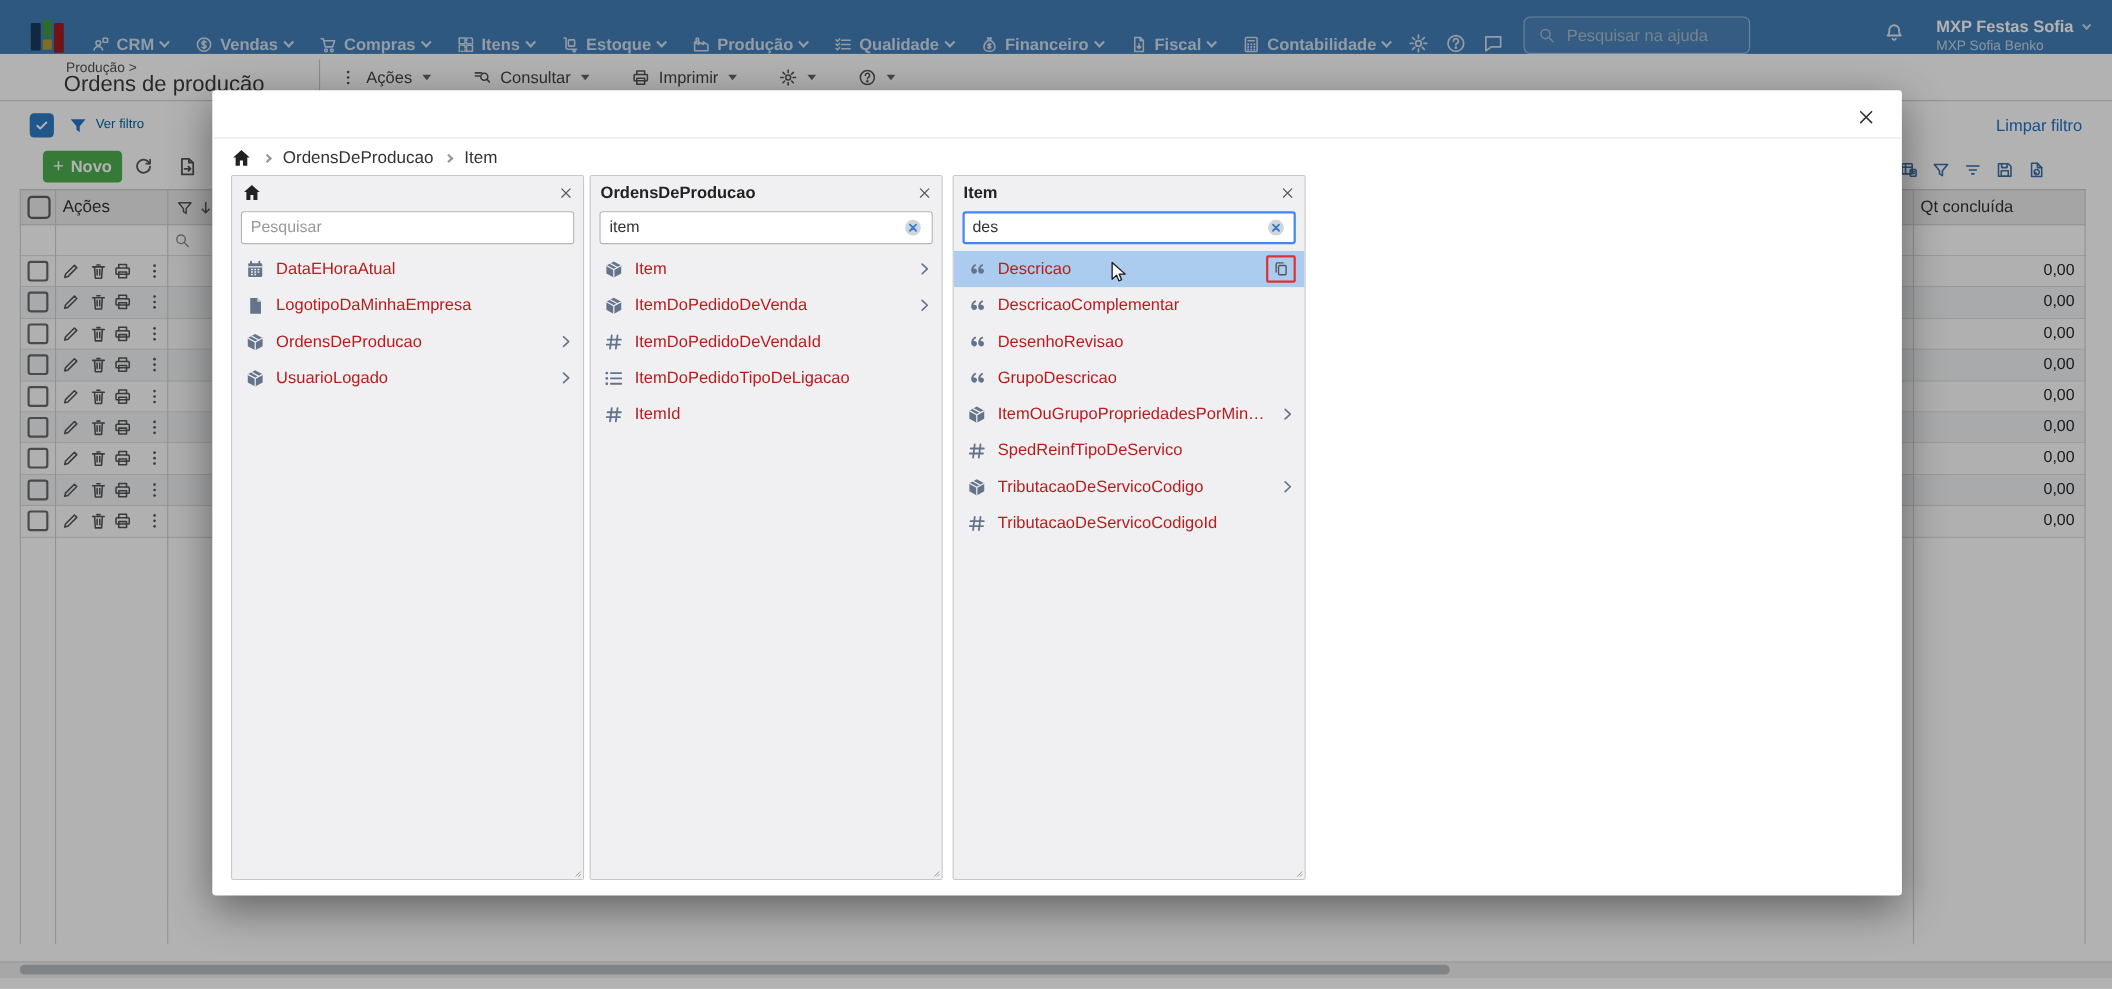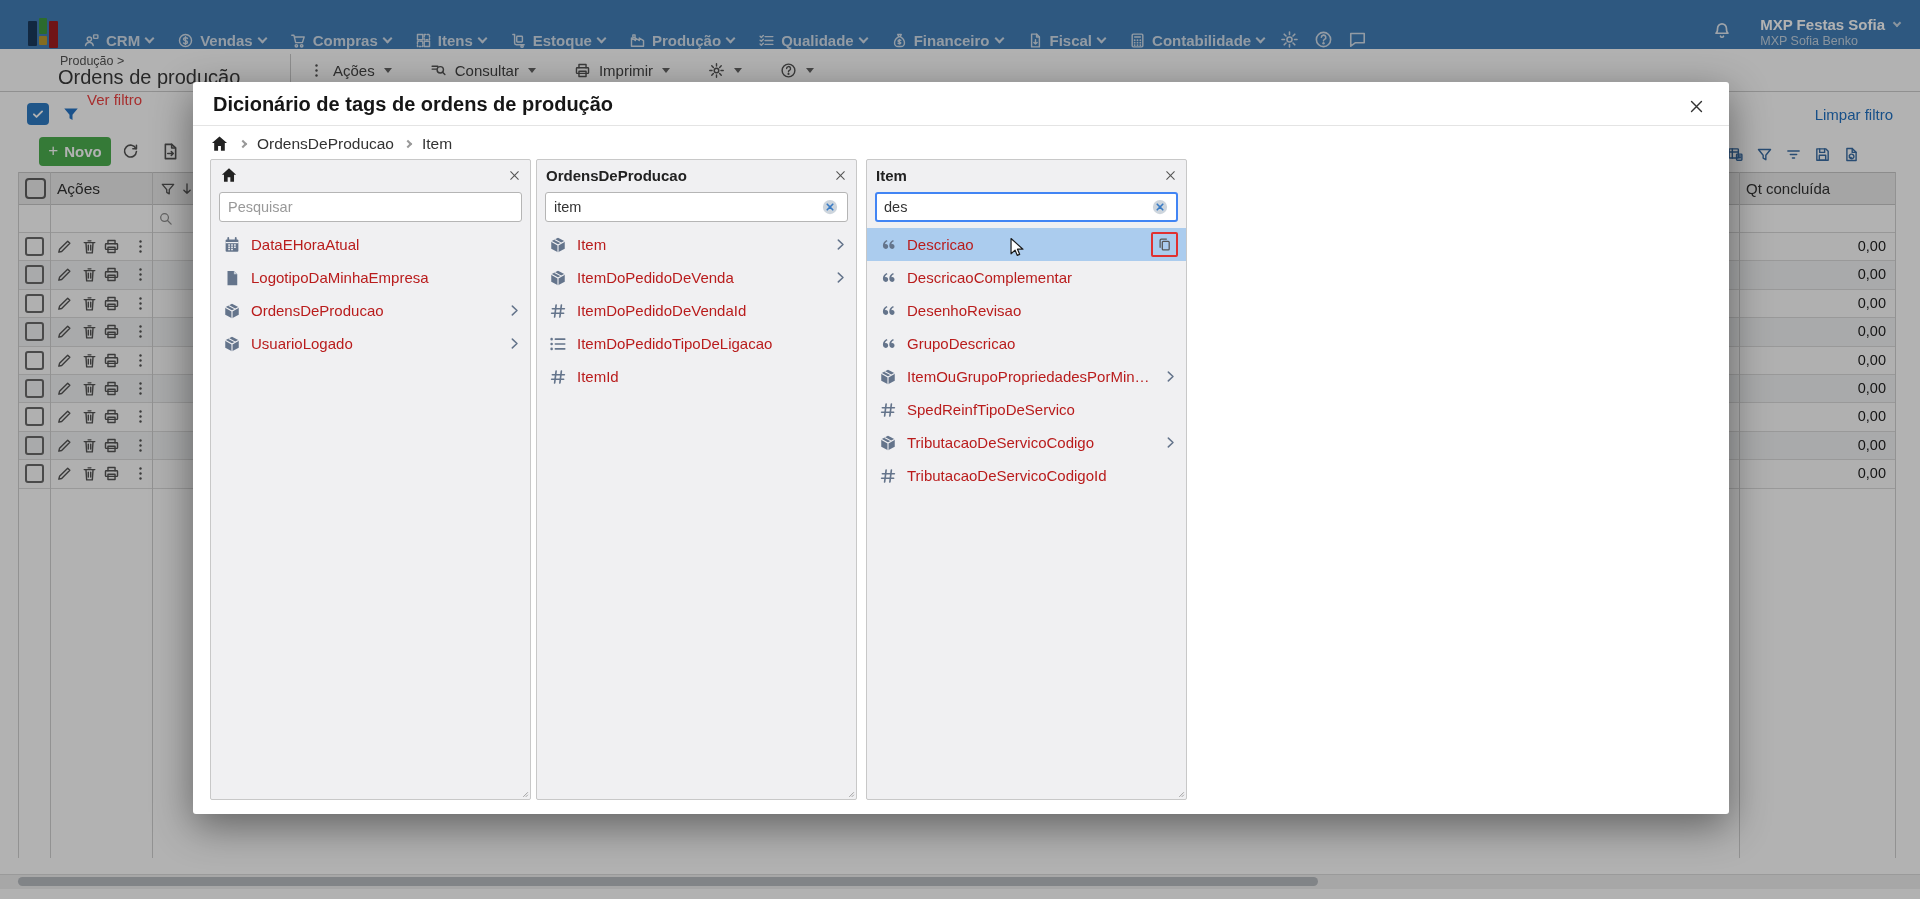--- a/index.html
+++ b/index.html
@@ -41,21 +41,21 @@
   .hdr-divider{position:absolute;left:290px;top:5px;height:33px;border-left:1px solid #ccc}
   .toolbar{position:absolute;left:308px;top:0;height:43px;display:flex;align-items:center;gap:38px;font-size:15px;color:#454545}
   .tb-item{display:flex;align-items:center;gap:8px;cursor:pointer}
   .tb-item .ic{width:17px;height:17px;color:#555}
   .tri{width:0;height:0;border-left:4px solid transparent;border-right:4px solid transparent;border-top:5px solid #666;margin-left:1px}
 
   
   .vf-check{position:absolute;left:27px;top:103px;width:22px;height:22px;background:#2e7cc4;border-radius:4px;display:flex;align-items:center;justify-content:center;cursor:pointer}
   .vf-check .ic{width:14px;height:14px;color:#fff}
   .vf-funnel{position:absolute;left:62px;top:105px;width:18px;height:18px;color:#2776c7;cursor:pointer}
-  .vf-label{position:absolute;left:87px;top:91px;font-size:15px;color:#ef4444;cursor:pointer}
+  .vf-label{position:absolute;left:87px;top:105px;font-size:12px;color:#0369a1;cursor:pointer}
   .limpar{position:absolute;right:27px;top:106px;font-size:15px;color:#2273c4;cursor:pointer}
   .novo-btn{position:absolute;left:39px;top:137px;width:72px;height:29px;background:#4caf50;border-radius:4px;color:#fff;font-size:15px;font-weight:700;display:flex;align-items:center;justify-content:center;gap:6px;cursor:pointer}
   .novo-btn .plus{font-size:17px;font-weight:400;margin-top:-1px}
   .a-refresh{position:absolute;left:121px;top:142px;width:19px;height:19px;color:#555;cursor:pointer}
   .a-export{position:absolute;left:161px;top:142px;width:19px;height:19px;color:#555;cursor:pointer}
   .grid-opts{position:absolute;top:146px;left:1727px;display:flex;gap:12px;color:#3a6ea5}
   .grid-opts .ic{width:17px;height:17px;cursor:pointer}
 
   
   .thead{position:absolute;left:18px;top:172px;width:1878px;height:33px;background:#ececec;border-top:1px solid #c9c9c9;border-bottom:1px solid #c9c9c9}
@@ -243,20 +243,29 @@
             <path d="M9.3 9.2a2.8 2.8 0 1 1 4 2.6c-1 .5-1.3 1-1.3 1.9"></path>
             <path d="M12 16.8h.01" stroke-width="3"></path>
           </svg>
         </span>
         <span class="ic">
           <svg viewBox="0 0 24 24" fill="none" stroke="currentColor" stroke-width="2" stroke-linecap="round" stroke-linejoin="round">
             <path d="M3.5 4.5h17V16H9.5l-6 4.5z"></path>
           </svg>
         </span>
       </div>
+    <div class="help-search">
+      <span class="ic">
+          <svg viewBox="0 0 24 24" fill="none" stroke="currentColor" stroke-width="2" stroke-linecap="round" stroke-linejoin="round">
+            <circle cx="10.5" cy="10.5" r="6.2"></circle>
+            <path d="M15.2 15.2L21 21"></path>
+          </svg>
+        </span>
+      <span>Pesquisar na ajuda</span>
+    </div>
     <div class="nav-right">
       <span class="bell-wrap"><span class="ic"><svg viewBox="0 0 24 24" fill="none" stroke="currentColor" stroke-width="2" stroke-linecap="round" stroke-linejoin="round">
               <path d="M12 3.5a5.3 5.3 0 0 0-5.3 5.3c0 4.8-1.9 5.9-1.9 5.9h14.4s-1.9-1.1-1.9-5.9A5.3 5.3 0 0 0 12 3.5z"></path>
               <path d="M10.2 18.2a1.9 1.9 0 0 0 3.6 0"></path>
             </svg></span></span>
       <div class="user-block">
         <span class="user-top">
             <span>MXP Festas Sofia</span>
             <span class="chev down"></span>
           </span>
@@ -684,21 +693,20 @@
   <div class="vline" style="left:152px"></div>
   <div class="vline" style="left:1739px"></div>
   <div class="vline" style="left:1895px"></div>
 
   <div class="hscroll"></div>
   <div class="hthumb"></div>
 
   <div class="overlay"></div>
 
   <div class="modal">
-    <div class="m-title">Dicionário de tags de ordens de produção</div>
     <span class="ic m-close" style="position:absolute">
         <svg viewBox="0 0 24 24" fill="none" stroke="currentColor" stroke-width="2" stroke-linecap="round" stroke-linejoin="round">
           <path d="M5 5l14 14M19 5L5 19"></path>
         </svg>
       </span>
     <div class="m-div"></div>
     <div class="m-crumb">
       <span class="ic">
           <svg viewBox="0 0 24 24" fill="currentColor">
             <path d="M12 3l9.5 8.5h-2.8V21h-4.9v-6h-3.6v6H5.3v-9.5H2.5z"></path>

